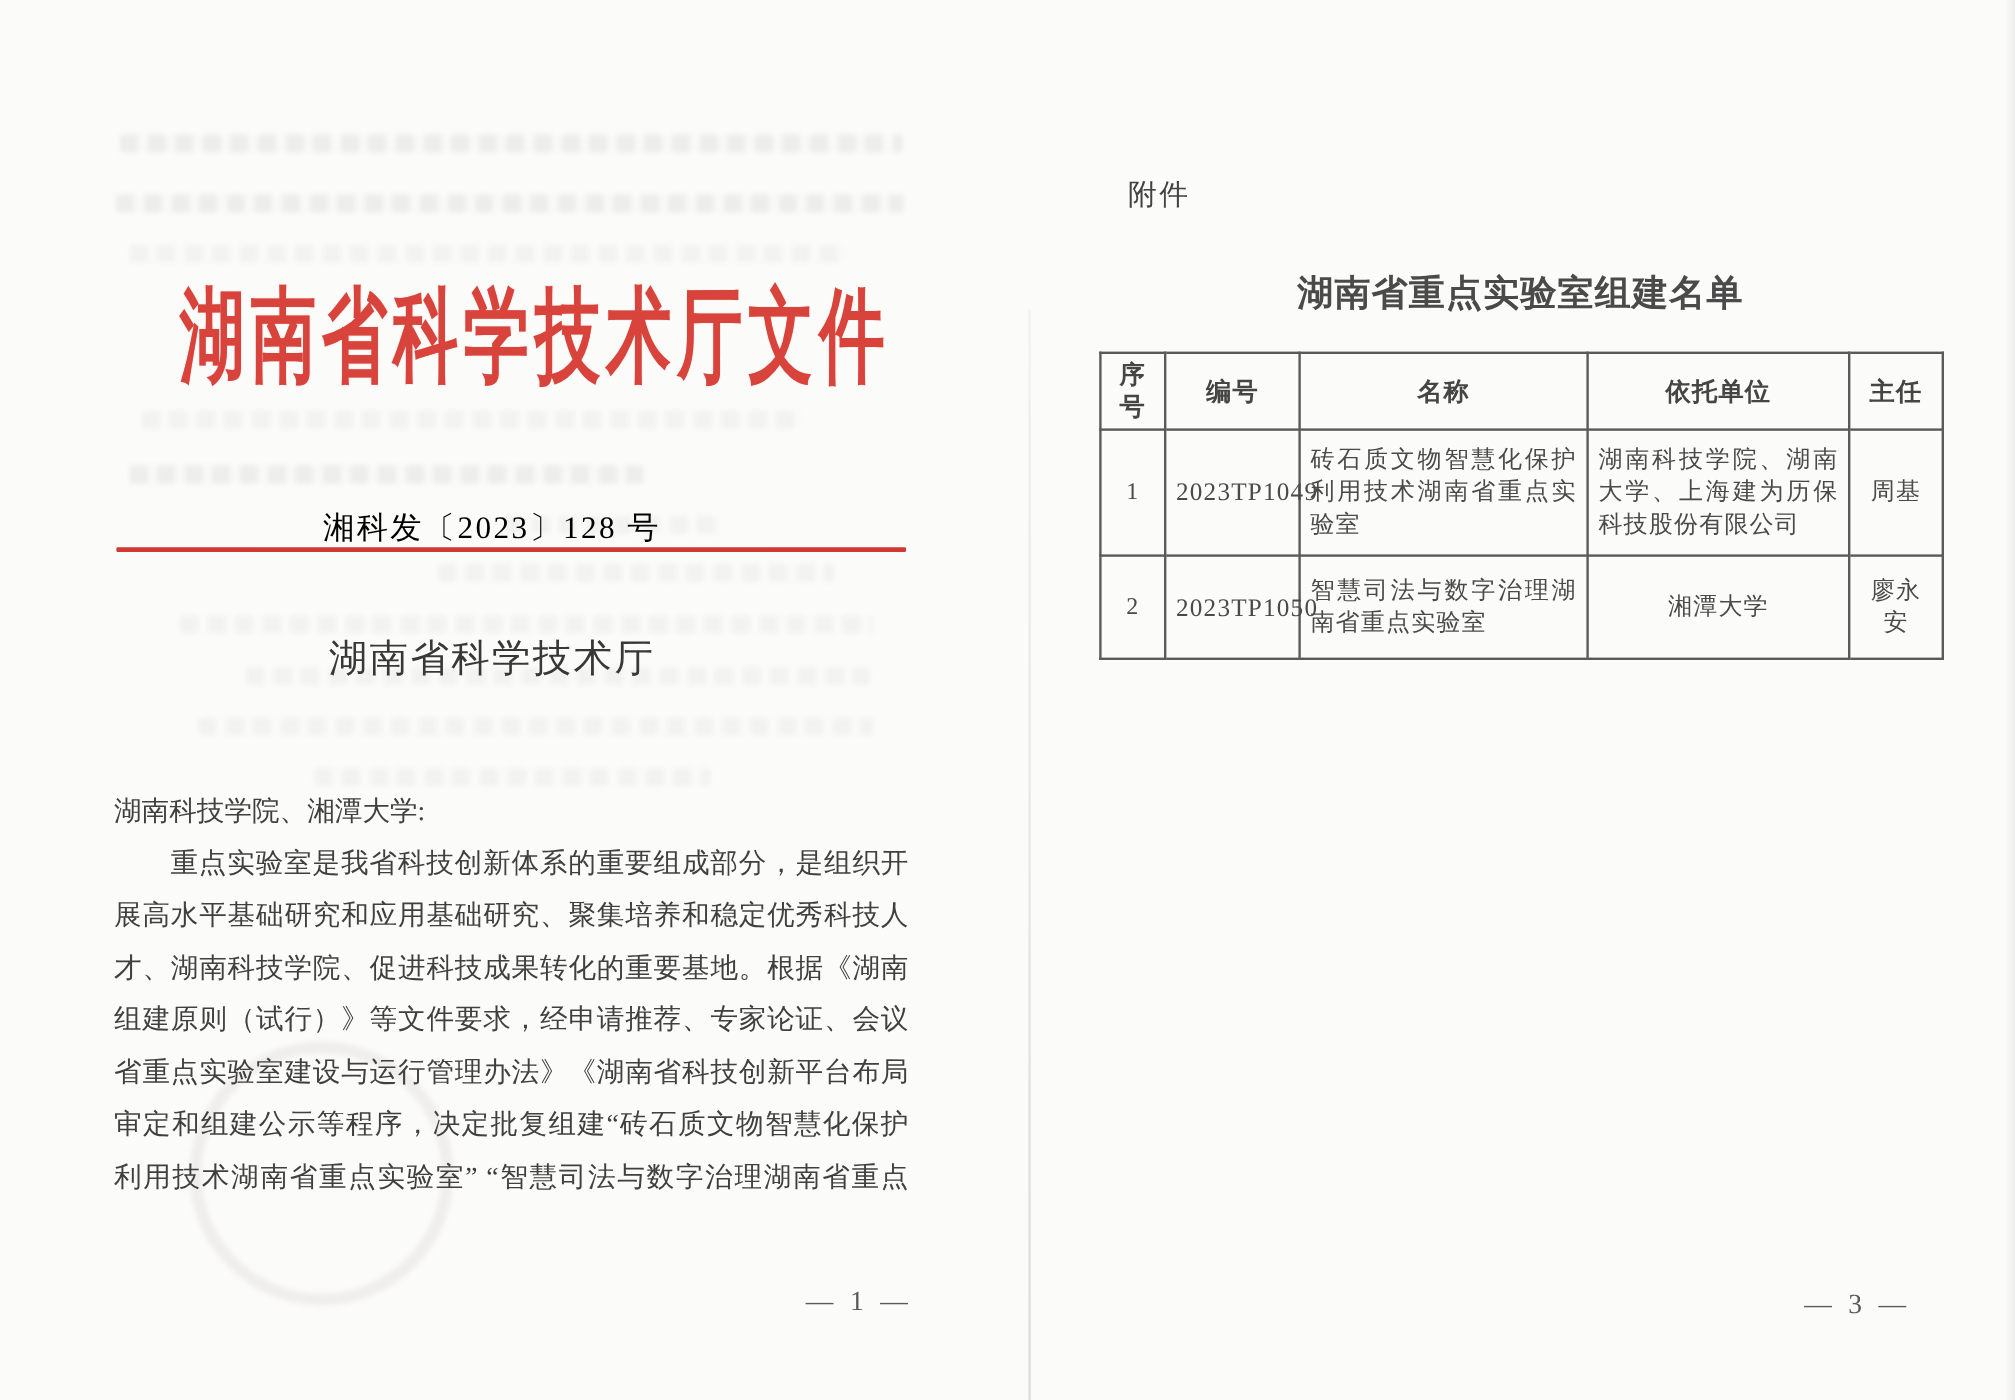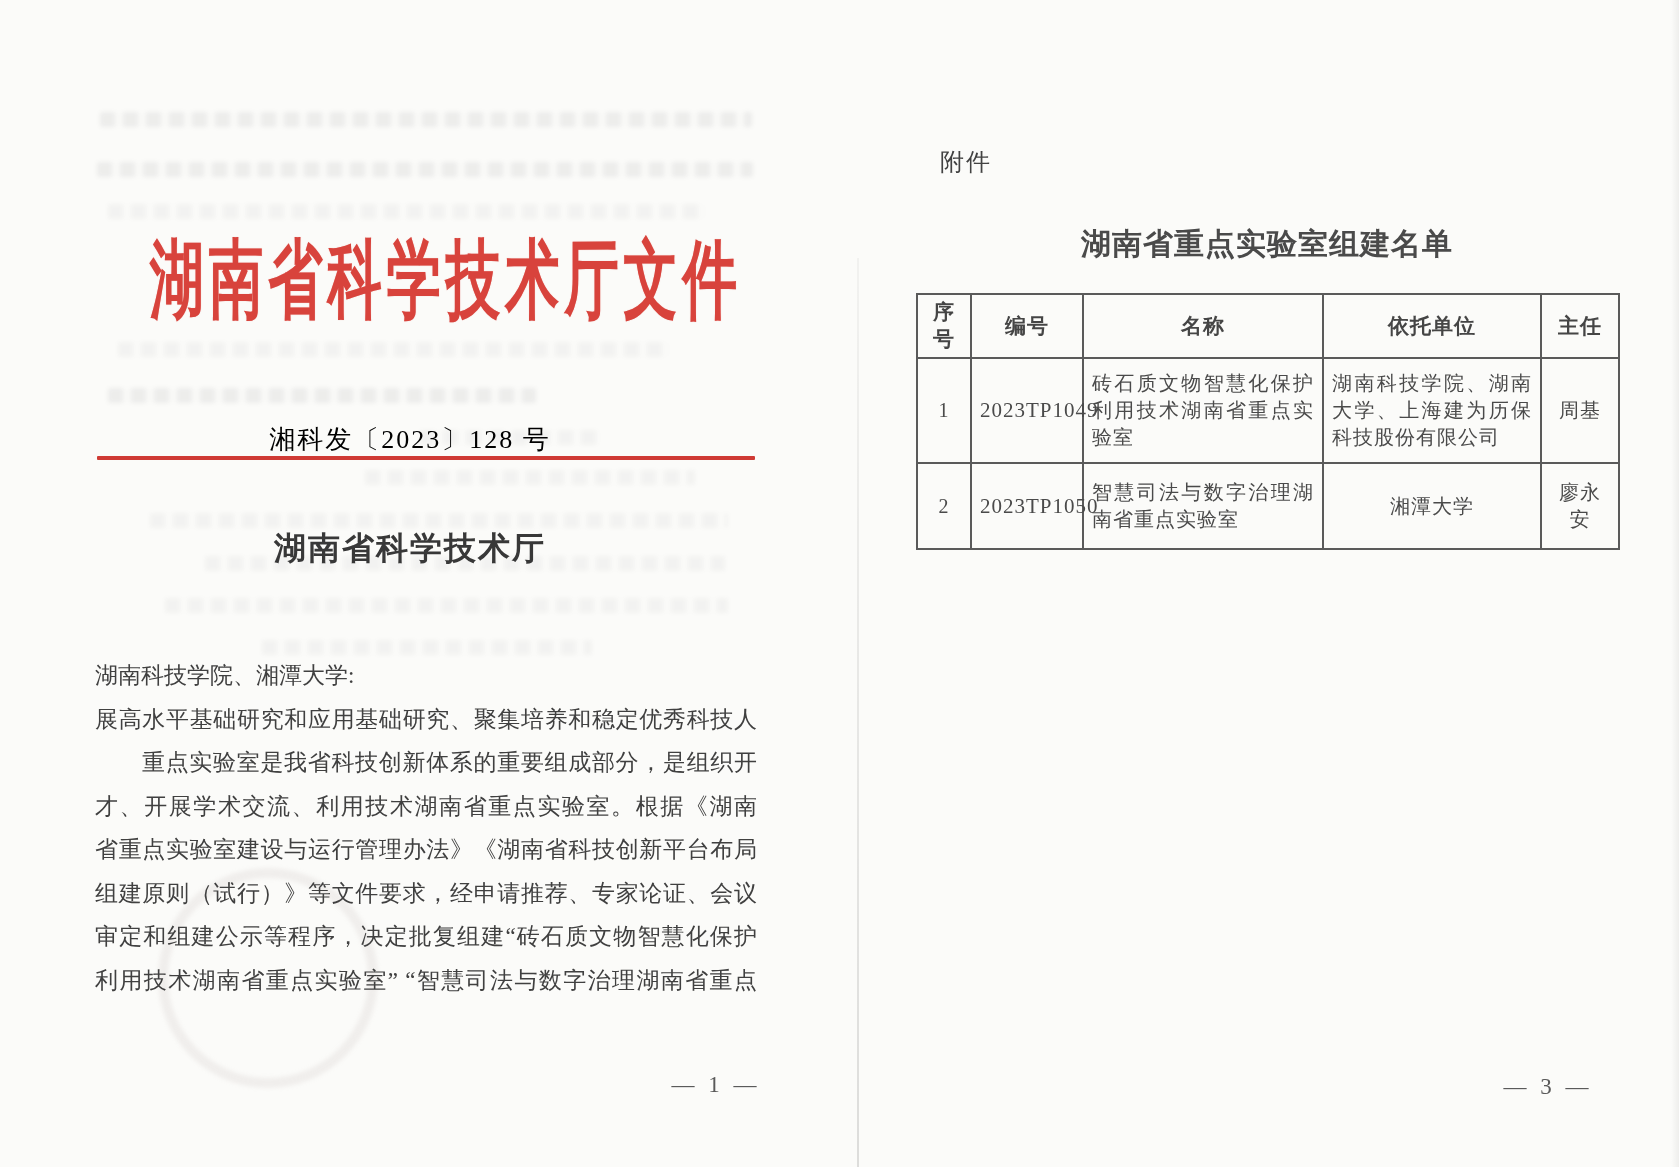--- a/index.html
+++ b/index.html
@@ -27,21 +27,21 @@
   .doc-number{
     position:absolute;top:422px;left:60px;width:700px;
     text-align:center;font-size:26px;color:#000000;letter-spacing:2px;
   }
   .red-rule{
     position:absolute;top:456px;left:97px;width:658px;height:4px;
     background:#cf3a34;border-radius:1px;
   }
   .doc-title{
     position:absolute;top:520px;left:60px;width:700px;
-    text-align:center;font-size:32px;font-weight:bold;color:#383838;
+    text-align:center;font-size:32px;font-weight:normal;color:#383838;
     line-height:57px;letter-spacing:2px;
   }
   .body-block{
     position:absolute;top:654px;left:95px;width:662px;
     font-size:23px;color:#404040;
   }
   .bodyline{
     line-height:43.5px;
     text-align:justify;text-align-last:justify;
     height:43.5px;overflow:visible;
@@ -133,25 +133,25 @@
   <div class="doc-number">湘科发〔2023〕128 号</div>
 
   <div class="red-rule"></div>
 
   <div class="doc-title">
     <div>湖南省科学技术厅</div>
   </div>
 
   <div class="body-block">
     <div class="bodyline plain">湖南科技学院、湘潭大学:</div>
+    <div class="bodyline indent">重点实验室是我省科技创新体系的重要组成部分，是组织开</div>
     <div class="bodyline">展高水平基础研究和应用基础研究、聚集培养和稳定优秀科技人</div>
-    <div class="bodyline indent">重点实验室是我省科技创新体系的重要组成部分，是组织开</div>
-    <div class="bodyline">才、开展学术交流、利用技术湖南省重点实验室。根据《湖南</div>
+    <div class="bodyline">才、湖南科技学院、促进科技成果转化的重要基地。根据《湖南</div>
+    <div class="bodyline">组建原则（试行）》等文件要求，经申请推荐、专家论证、会议</div>
     <div class="bodyline">省重点实验室建设与运行管理办法》《湖南省科技创新平台布局</div>
-    <div class="bodyline">组建原则（试行）》等文件要求，经申请推荐、专家论证、会议</div>
     <div class="bodyline">审定和组建公示等程序，决定批复组建“砖石质文物智慧化保护</div>
     <div class="bodyline">利用技术湖南省重点实验室” “智慧司法与数字治理湖南省重点</div>
   </div>
 
   <div class="page-number pn-left">— 1 —</div>
 
   <div class="attachment-label">附件</div>
 
   <div class="table-title">湖南省重点实验室组建名单</div>
 

